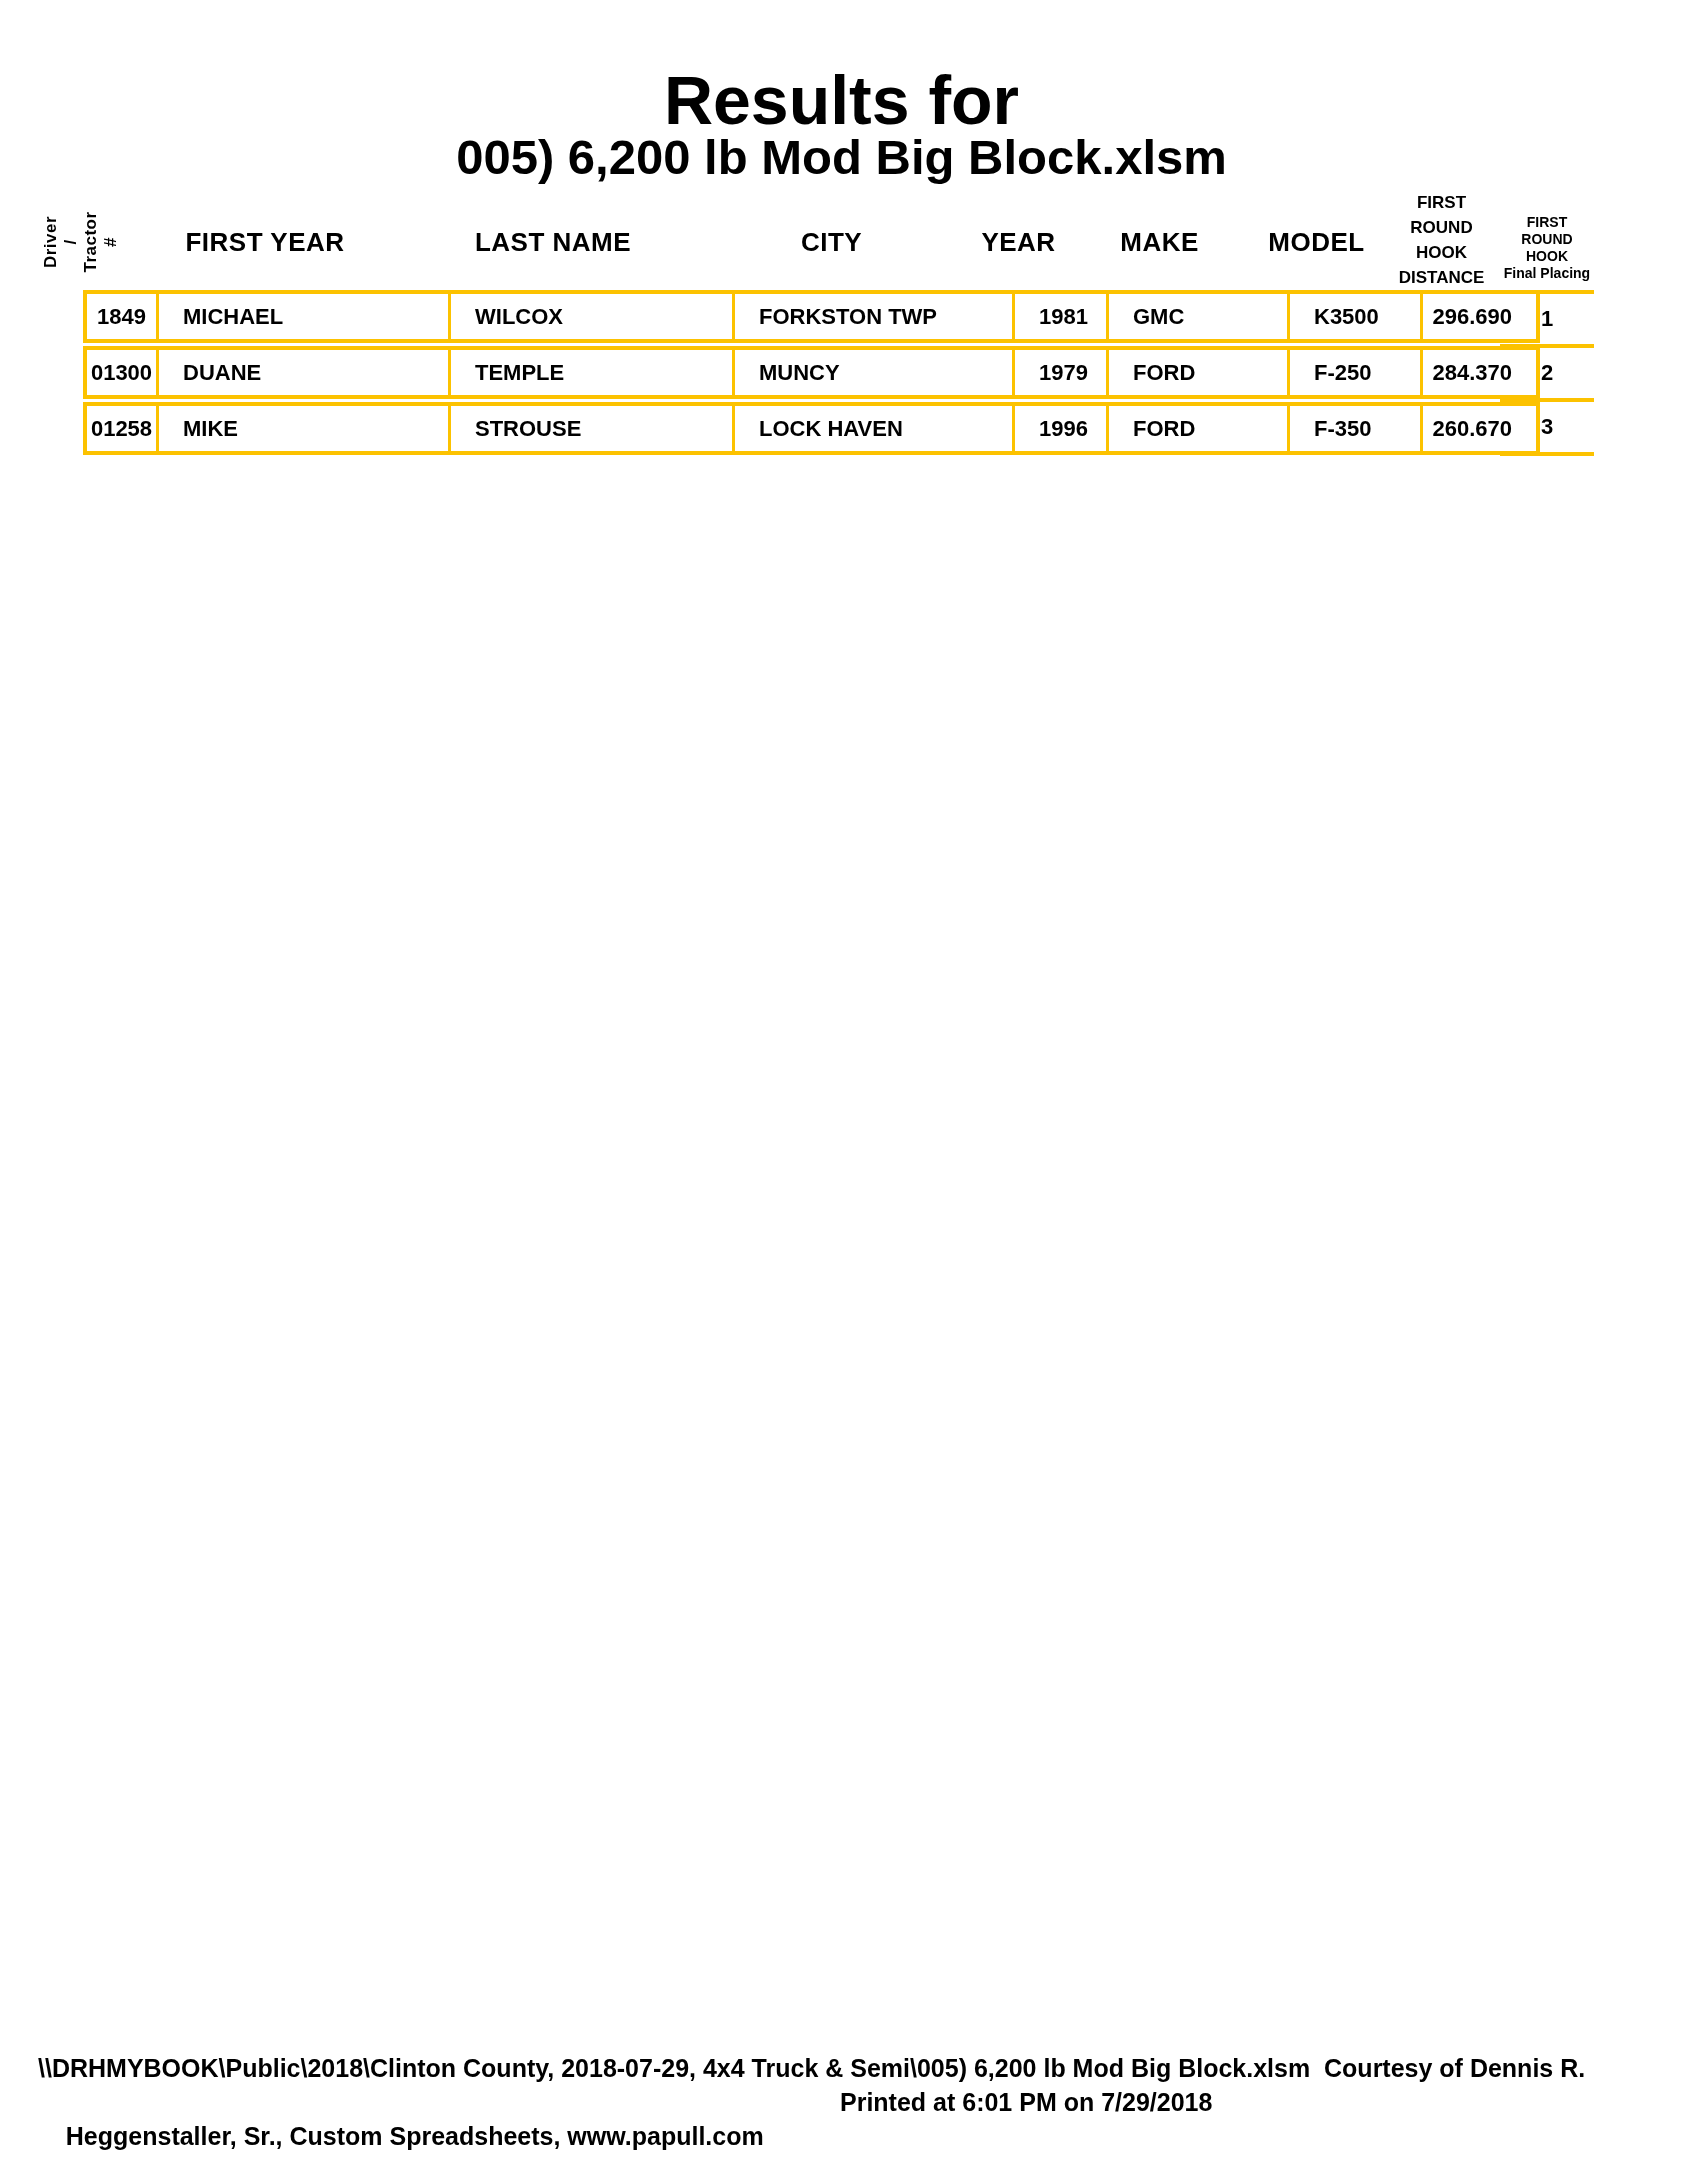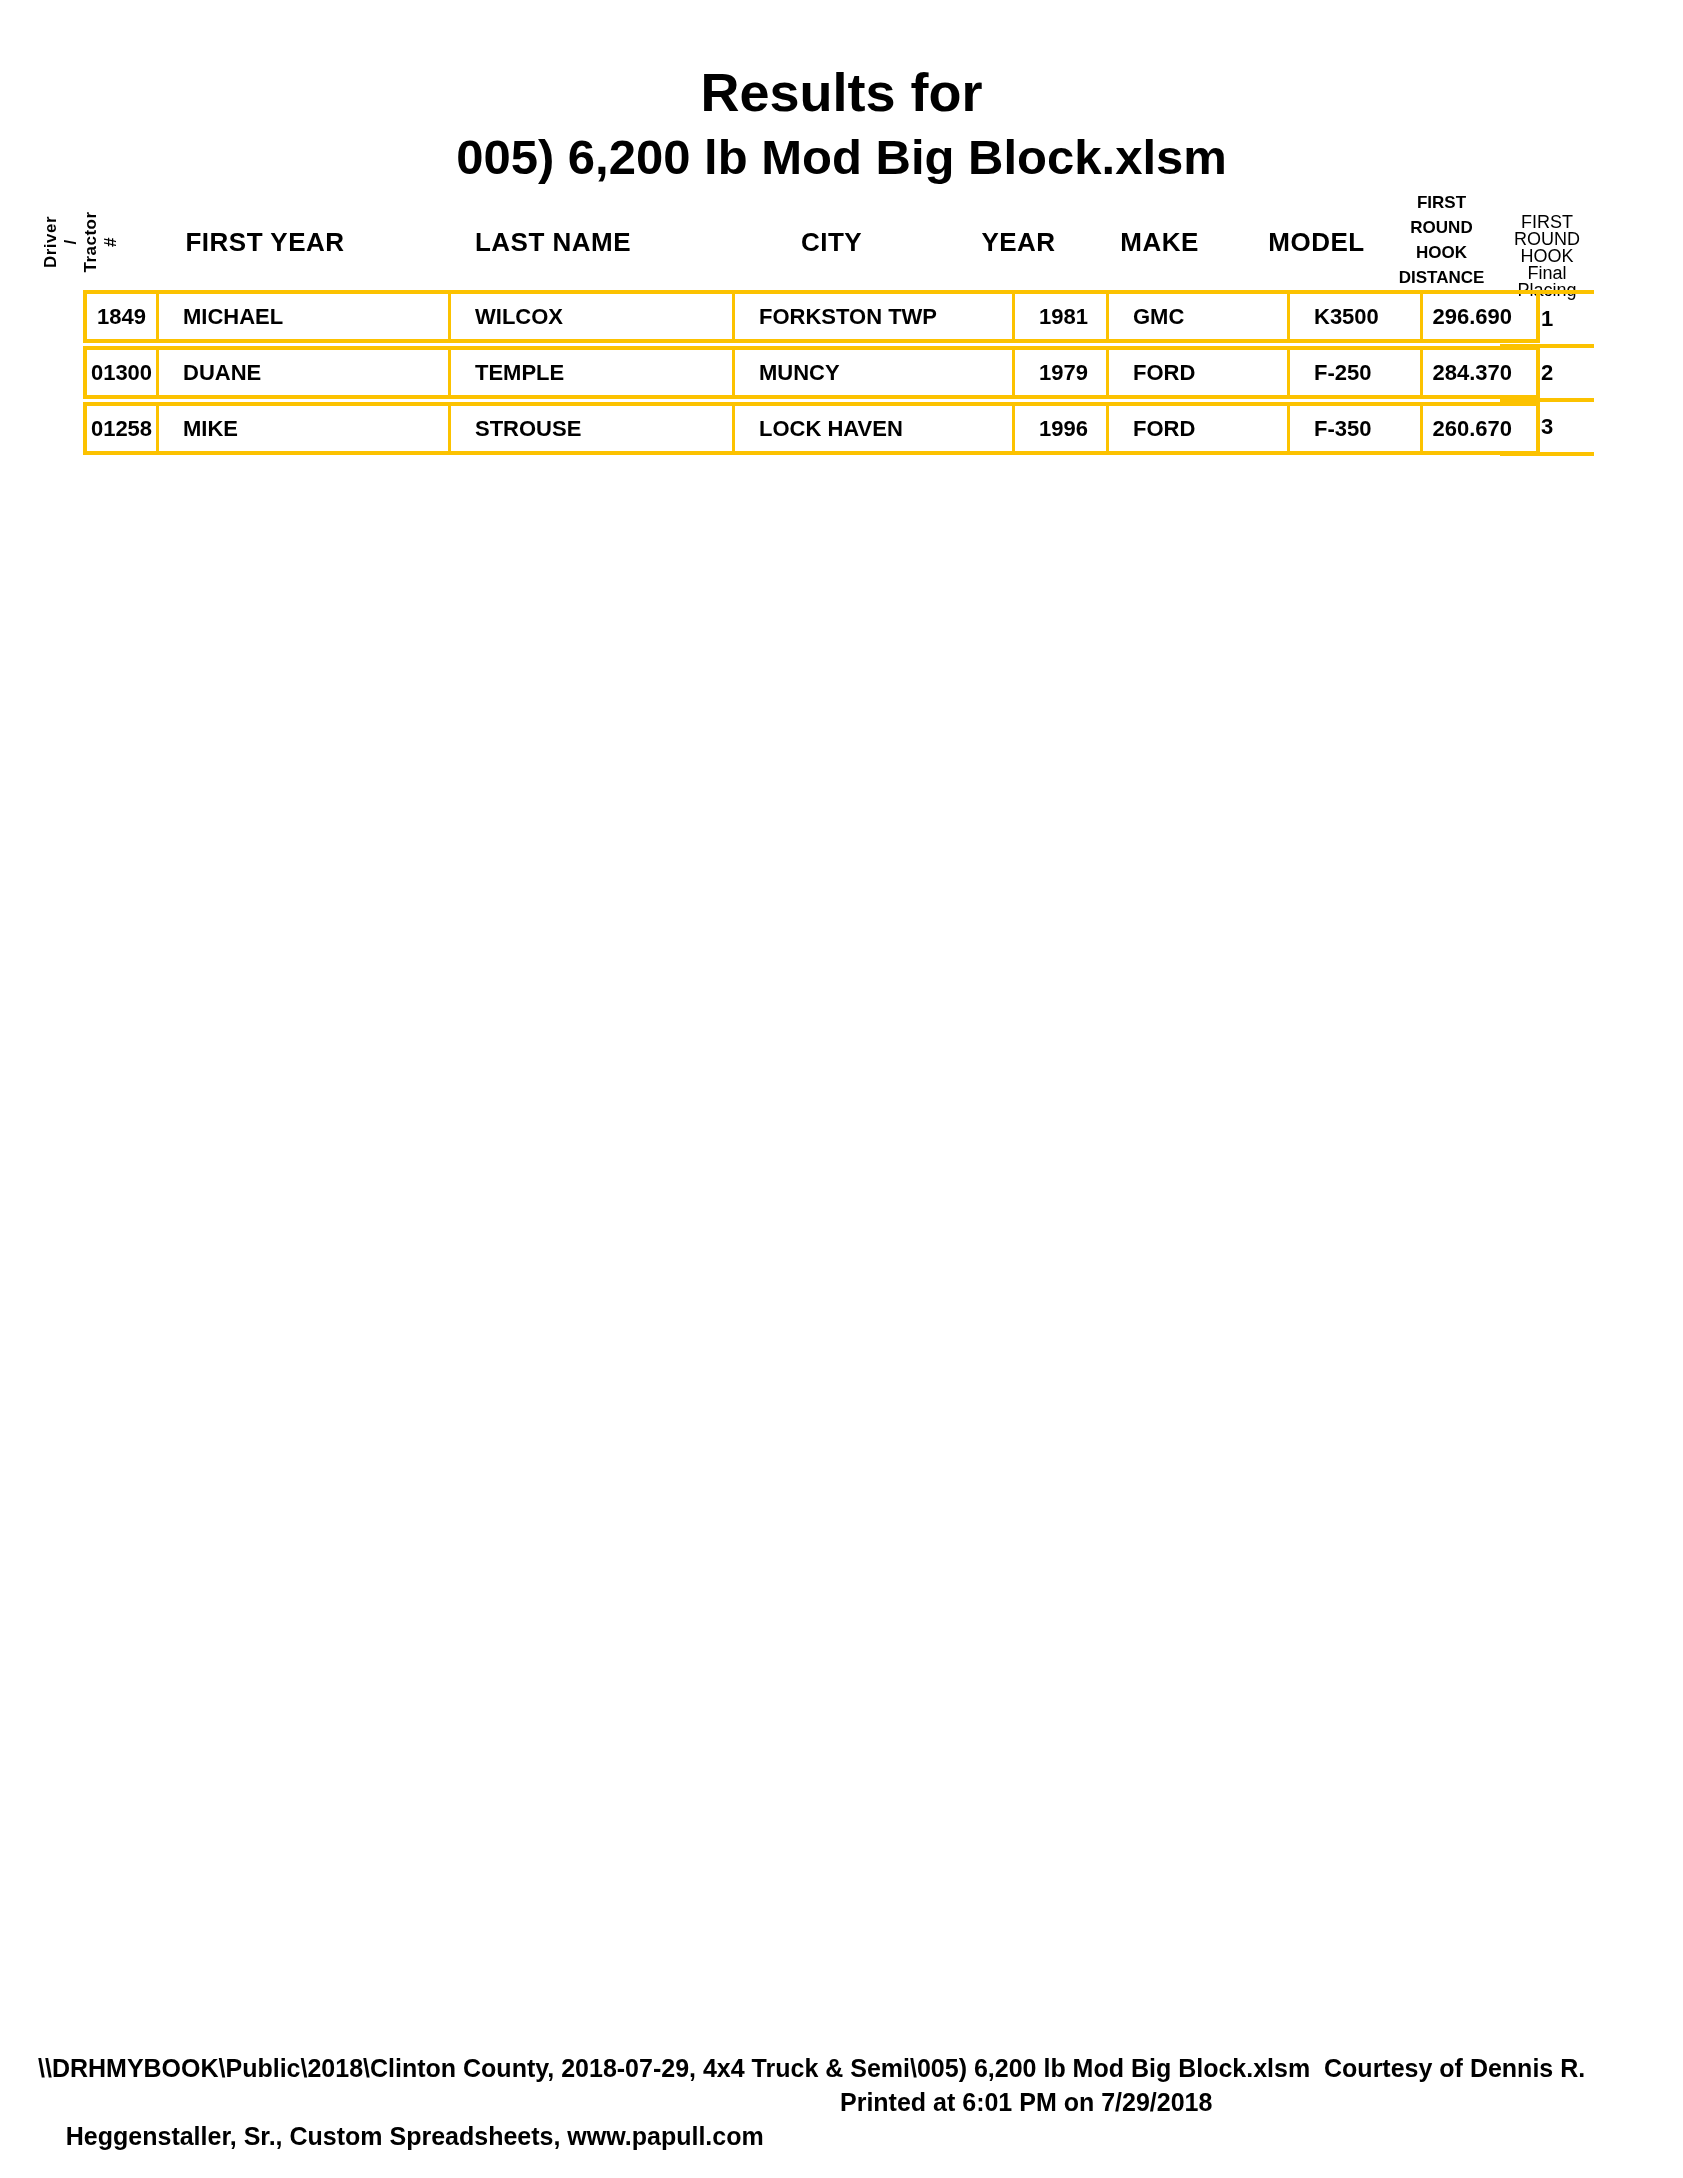--- a/index.html
+++ b/index.html
@@ -9,21 +9,21 @@
     position: relative;
     width: 1683px;
     height: 2178px;
     font-family: "Liberation Sans", sans-serif;
     color: var(--ink);
     overflow: hidden;
   }
 
   .title1 {
     position: absolute; top: 61px; left: 0; width: 1683px;
-    text-align: center; font-size: 54px; font-weight: bold;
+    text-align: center; font-size: 68px; font-weight: bold;
   }
   .title2 {
     position: absolute; top: 129px; left: 0; width: 1683px;
     text-align: center; font-size: 49px; font-weight: bold;
   }
 
   
   .hdr {
     position: absolute; top: 226px; height: 32px; line-height: 32px;
     text-align: center; font-weight: bold; font-size: 26px;
@@ -36,21 +36,21 @@
   .hdr-make   { left: 1069px; width: 181px; }
   .hdr-model  { left: 1250px; width: 133px; }
 
   .hdr-distance {
     position: absolute; left: 1383px; width: 117px; top: 190px;
     text-align: center; font-weight: bold; font-size: 17px;
     line-height: 25px; white-space: pre-line;
   }
   .hdr-placing {
     position: absolute; left: 1500px; width: 94px; top: 214px;
-    text-align: center; font-weight: normal; font-size: 18px;
+    text-align: center; font-weight: bold; font-size: 14px;
     line-height: 17px; white-space: pre-line;
   }
 
   .hdr-driver-wrap {
     position: absolute; left: 43px; top: 194px; width: 76px; height: 95px;
   }
   .hdr-driver {
     position: absolute; left: 50%; top: 50%;
     transform: translate(-50%, -50%) rotate(-90deg);
     font-size: 17px; font-weight: bold; line-height: 20px;

